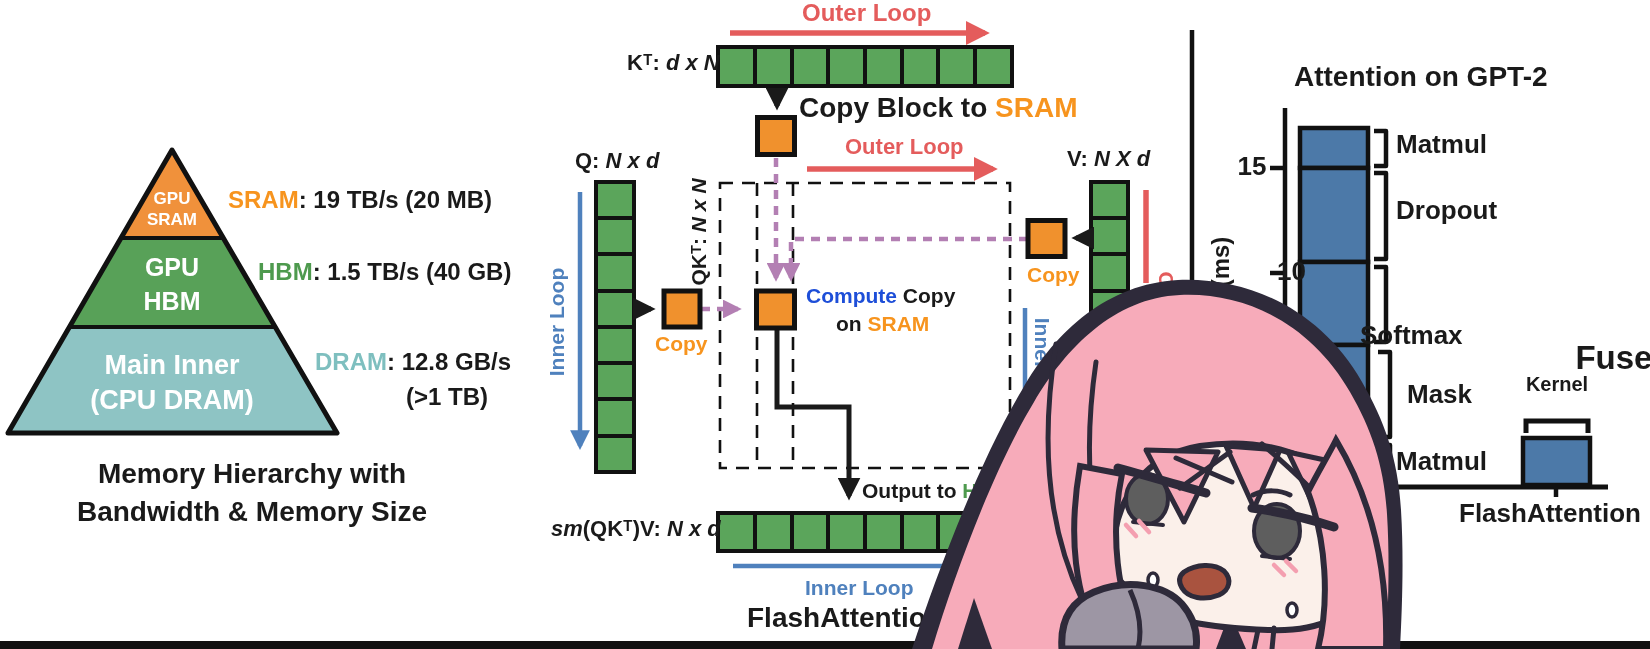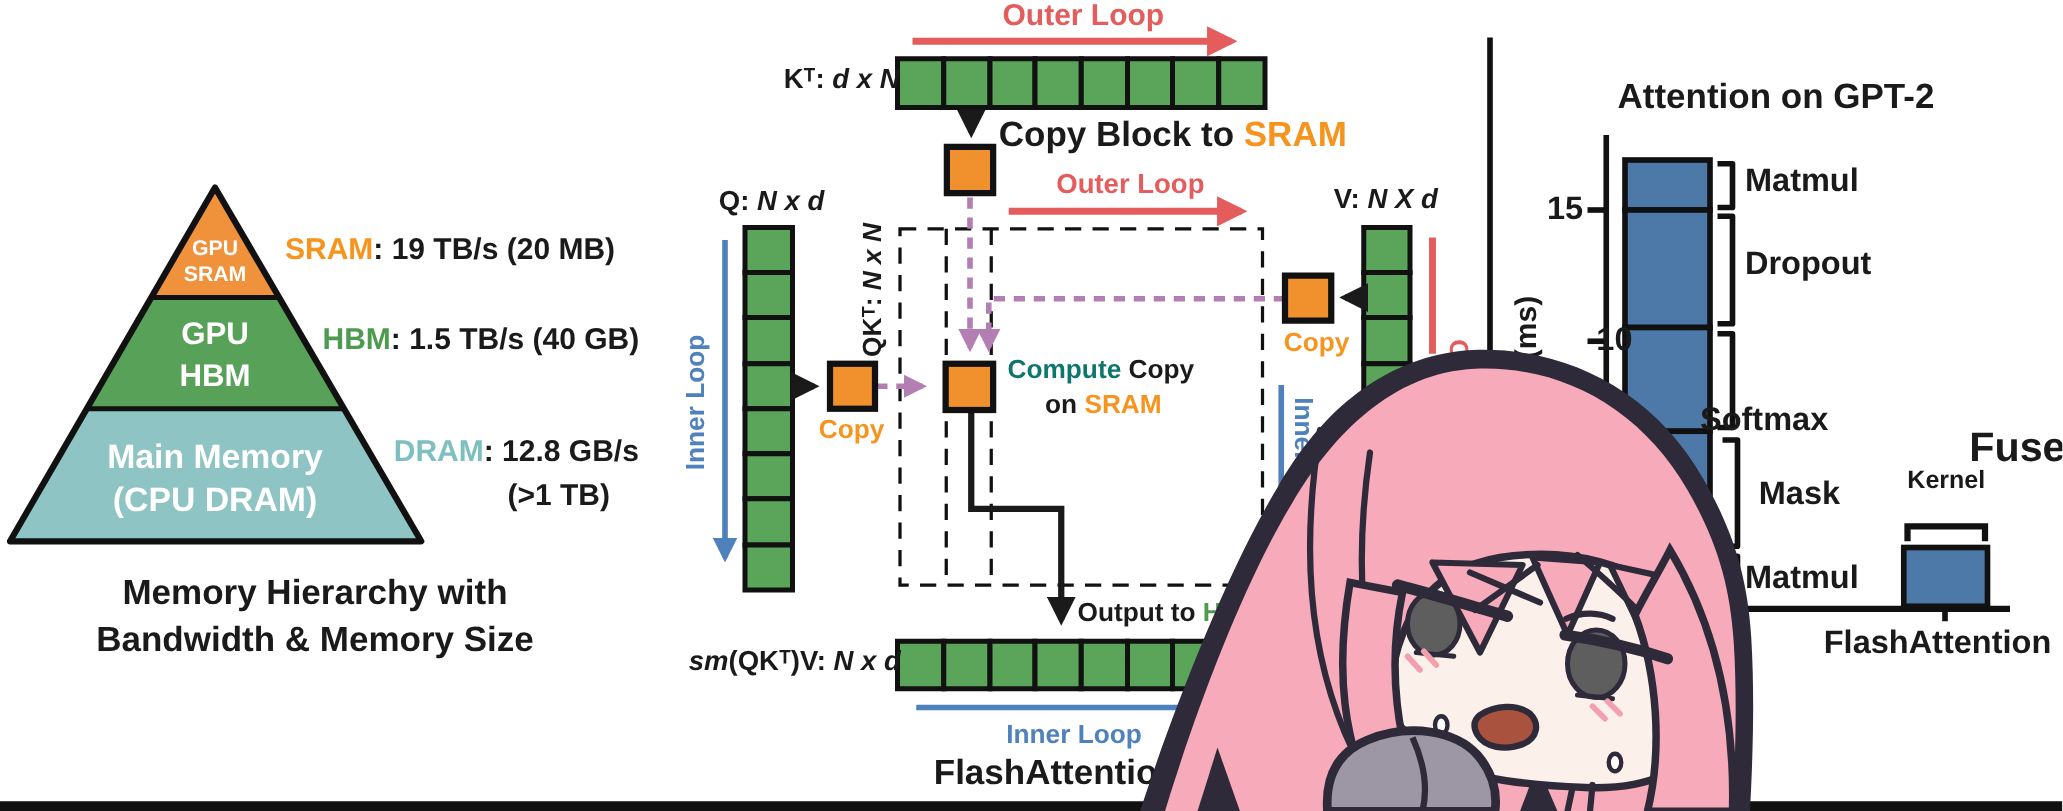--- a/index.html
+++ b/index.html
@@ -6,21 +6,21 @@
   #canvas{position:relative;width:1650px;height:649px;background:#ffffff;overflow:hidden;
           font-family:"Liberation Sans","DejaVu Sans",sans-serif;}
   .txt{position:absolute;white-space:nowrap;font-weight:bold;color:#1a1a1a;line-height:1.05;}
   .ctr{text-align:center;}
   .white{color:#ffffff;}
   .orange{color:#f7941e;}
   .green{color:#4e9a4e;}
   .teal{color:#7ebfbf;}
   .red{color:#e45c5c;}
   .blue{color:#4f81bd;}
-  .purple{color:#0f766e;}
+  .purple{color:#1d4ed8;}
   .it{font-style:italic;}
   .rot-ccw{transform:translate(-50%,-50%) rotate(-90deg);}
   .rot-cw{transform:translate(-50%,-50%) rotate(90deg);}
   .layer{position:absolute;left:0;top:0;}
   #bottom-bar{position:absolute;left:0;top:641px;width:1650px;height:8px;background:#111;z-index:1;}
   #diagram-svg{z-index:2;}
   #text-layer{z-index:3;}
   #character-svg{position:absolute;left:890px;top:270px;width:530px;height:379px;z-index:6;}
 </style>
 </head>
@@ -168,21 +168,21 @@
       <line x1="1556" y1="487" x2="1556" y2="497" stroke="#111" stroke-width="4.5"></line>
     </g>
   </svg>
 
   <div id="text-layer" class="layer">
 
     <span class="txt white ctr" style="left:0;top:190px;width:344px;font-size:17px;">GPU</span>
     <span class="txt white ctr" style="left:0;top:211px;width:344px;font-size:17px;">SRAM</span>
     <span class="txt white ctr" style="left:0;top:254px;width:344px;font-size:25px;">GPU</span>
     <span class="txt white ctr" style="left:0;top:288px;width:344px;font-size:25px;">HBM</span>
-    <span class="txt white ctr" style="left:0;top:351px;width:344px;font-size:27px;">Main Memory</span>
+    <span class="txt white ctr" style="left:0;top:351px;width:344px;font-size:27px;">Main Inner</span>
     <span class="txt white ctr" style="left:0;top:386px;width:344px;font-size:27px;">(CPU DRAM)</span>
 
     <span class="txt" style="left:228px;top:187px;font-size:24px;"><span class="orange">SRAM</span><span>: 19 TB/s (20 MB)</span></span>
     <span class="txt" style="left:258px;top:259px;font-size:24px;"><span class="green">HBM</span><span>: 1.5 TB/s (40 GB)</span></span>
     <span class="txt" style="left:315px;top:349px;font-size:24px;"><span class="teal">DRAM</span><span>: 12.8 GB/s</span></span>
     <span class="txt" style="left:406px;top:384px;font-size:24px;">(&gt;1 TB)</span>
 
     <span class="txt ctr" style="left:32px;top:459px;width:440px;font-size:28px;">Memory Hierarchy with</span>
     <span class="txt ctr" style="left:32px;top:497px;width:440px;font-size:28px;">Bandwidth &amp; Memory Size</span>
 

